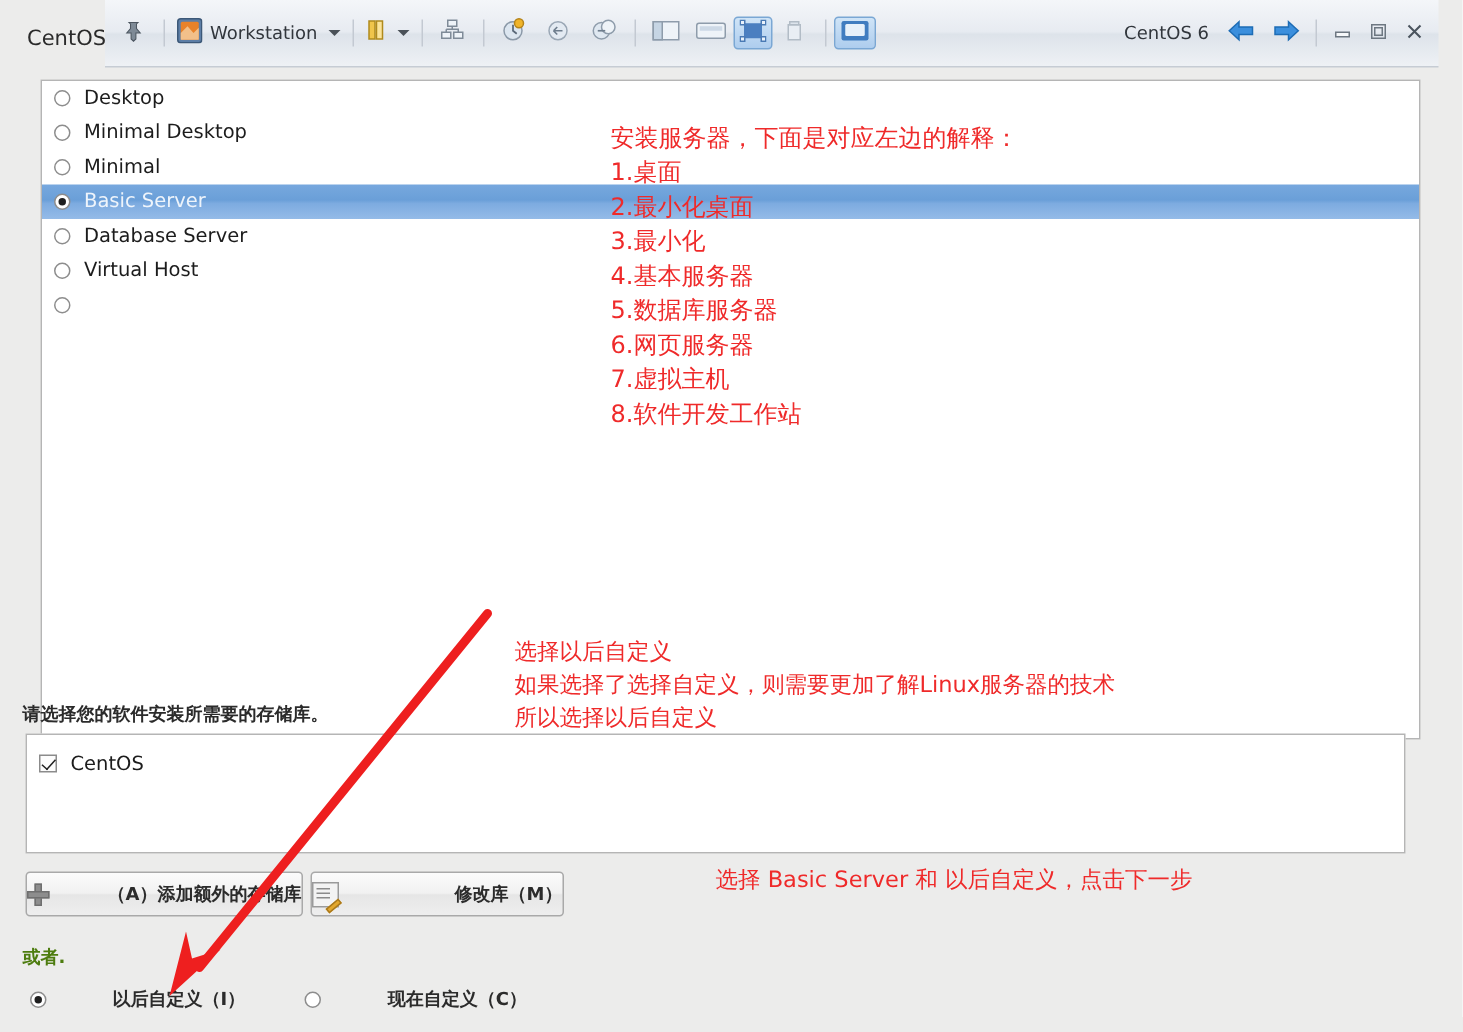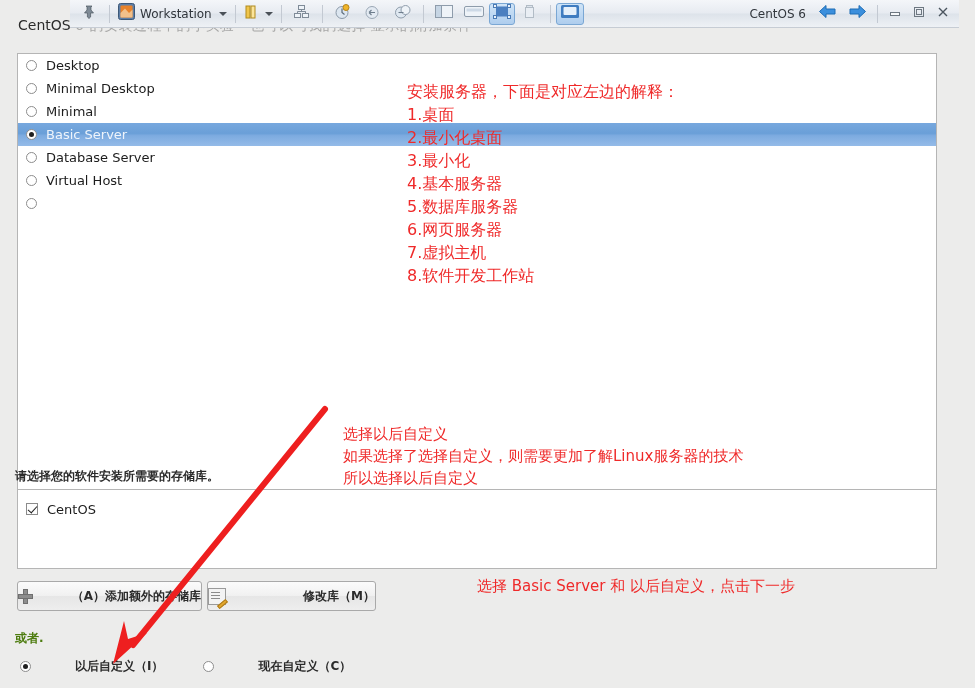--- a/index.html
+++ b/index.html
@@ -12,21 +12,21 @@
     position: relative;
     overflow: hidden;
     background: #ececeb;
     font-family: "DejaVu Sans", "Liberation Sans", sans-serif;
     -webkit-font-smoothing: antialiased;
   }
 
   
   #vm-toolbar {
     position: absolute;
-    left: 70px; top: 0; width: 889px; height: 28px;
+    left: 70px; top: 0; width: 889px; height: 45px;
     background: linear-gradient(to bottom, #f4f6f9 0%, #e7ebf1 48%, #dde3ea 52%, #eef1f5 100%);
     border-bottom: 1px solid #c6ccd4;
     box-sizing: border-box;
     display: flex;
     align-items: center;
     padding: 0 4px;
     z-index: 40;
   }
   .tb-btn {
     height: 22px;
@@ -90,21 +90,21 @@
   #title-text .smeared {
     color: #6e6e6e;
     opacity: .55;
     letter-spacing: .5px;
     filter: blur(0.6px);
   }
 
   
   #pkg-list {
     position: absolute;
-    left: 17px; top: 53px;
+    left: 27px; top: 53px;
     width: 920px; height: 440px;
     background: #ffffff;
     border: 1px solid #b5b5b5;
     box-sizing: border-box;
     overflow: hidden;
     z-index: 5;
   }
   .pkg-row {
     height: 23px;
     display: flex;

